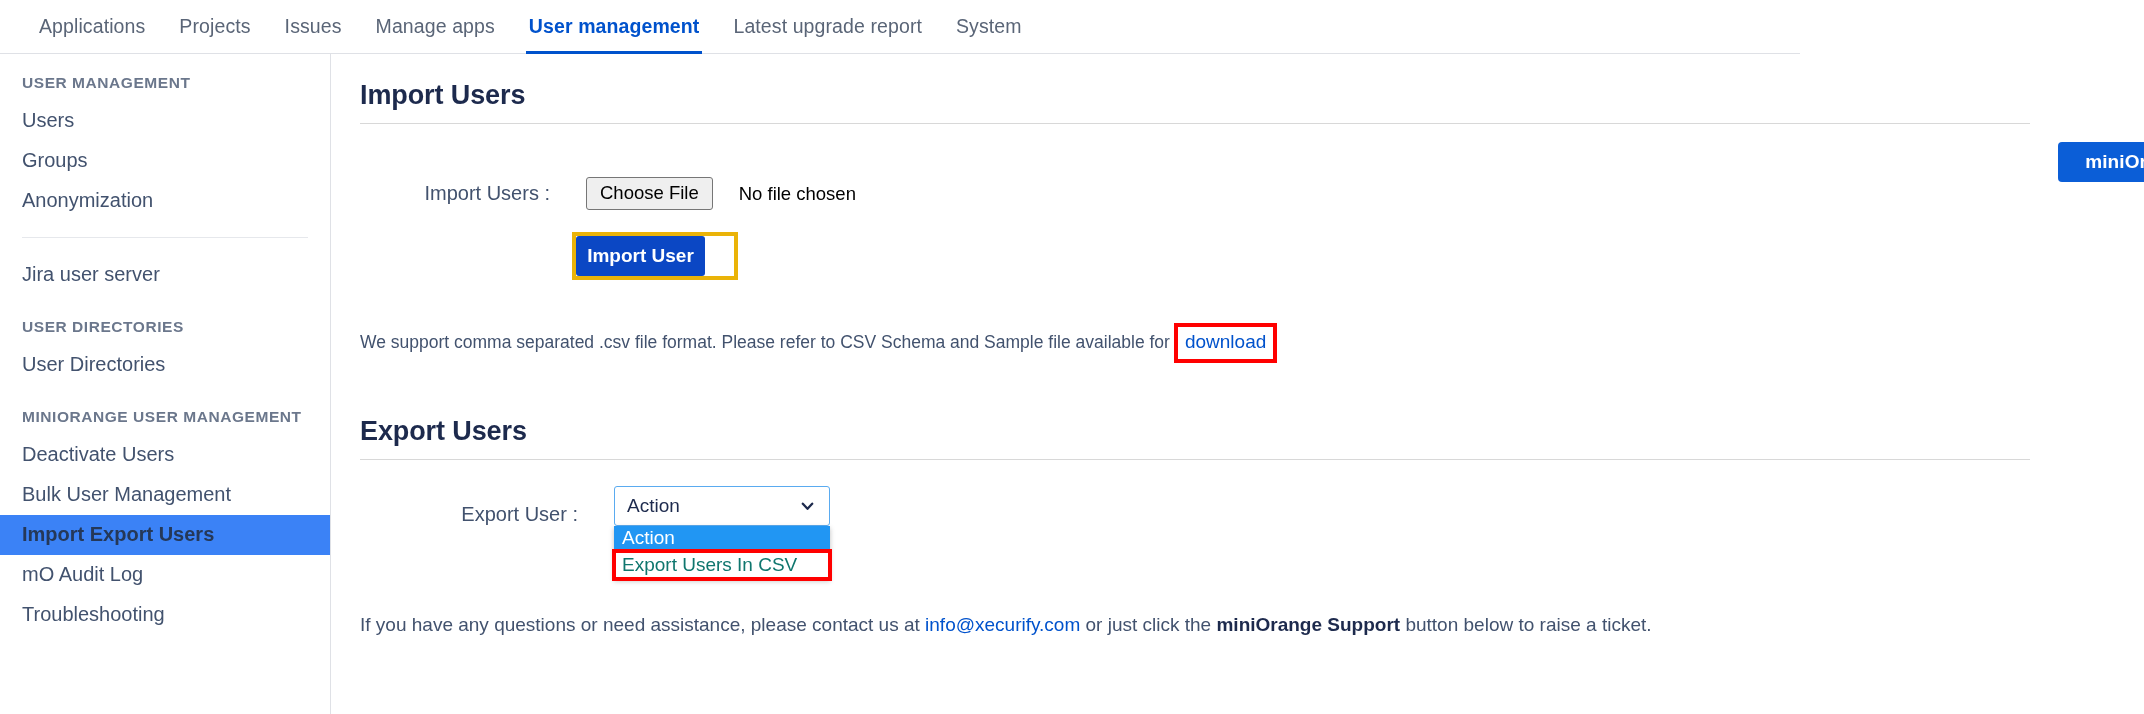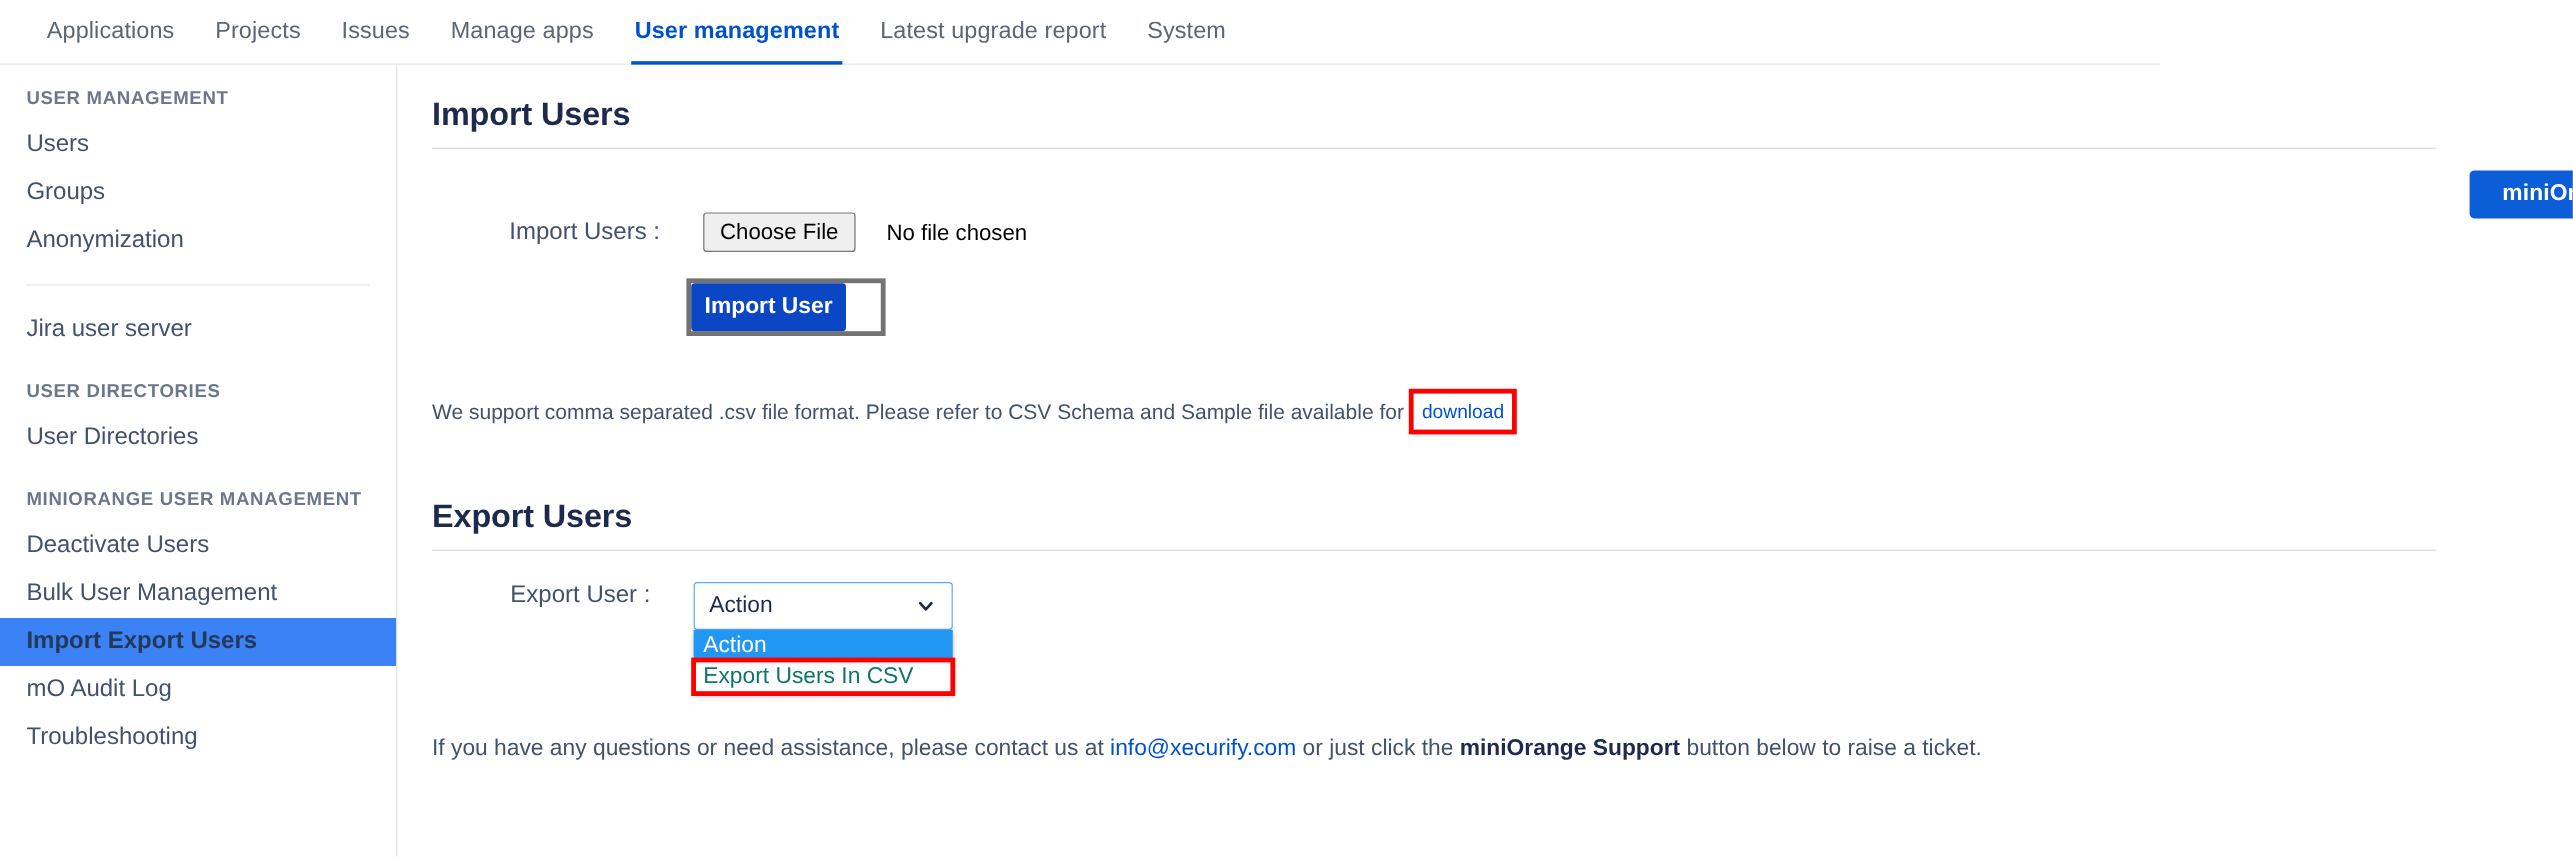--- a/index.html
+++ b/index.html
@@ -176,21 +176,21 @@
     white-space: nowrap;
   }
 
   
   .import-btn-wrap {
     position: relative;
     margin-top: 22px;
     margin-left: 240px;
     width: 166px;
     height: 48px;
-    border: 4px solid #737373;
+    border: 4px solid #eab308;
     display: inline-block;
   }
   .import-btn {
     position: absolute;
     top: 0; left: 0;
     width: 129px;
     height: 40px;
     background: #0b47c4;
     color: #ffffff;
     border: none;
@@ -217,32 +217,32 @@
     border: 4px solid #ff0000;
     padding: 2px 7px 3px 7px;
     margin-left: 4px;
     vertical-align: middle;
     position: relative;
     top: -1px;
   }
   .dl-link {
     color: #0052cc;
     text-decoration: none;
-    font-size: 16px;
+    font-size: 19px;
     cursor: pointer;
   }
 
   
   .export-head { margin-top: 26px; }
 
   .export-row {
     display: flex;
-    align-items: flex-start;
+    align-items: flex-end;
     margin-top: 26px;
-    padding-left: 40px;
+    padding-left: 76px;
     position: relative;
   }
   .select-shell {
     position: relative;
     width: 260px;
   }
   .select-box {
     width: 216px;
     height: 40px;
     border: 1px solid #5aabf0;

